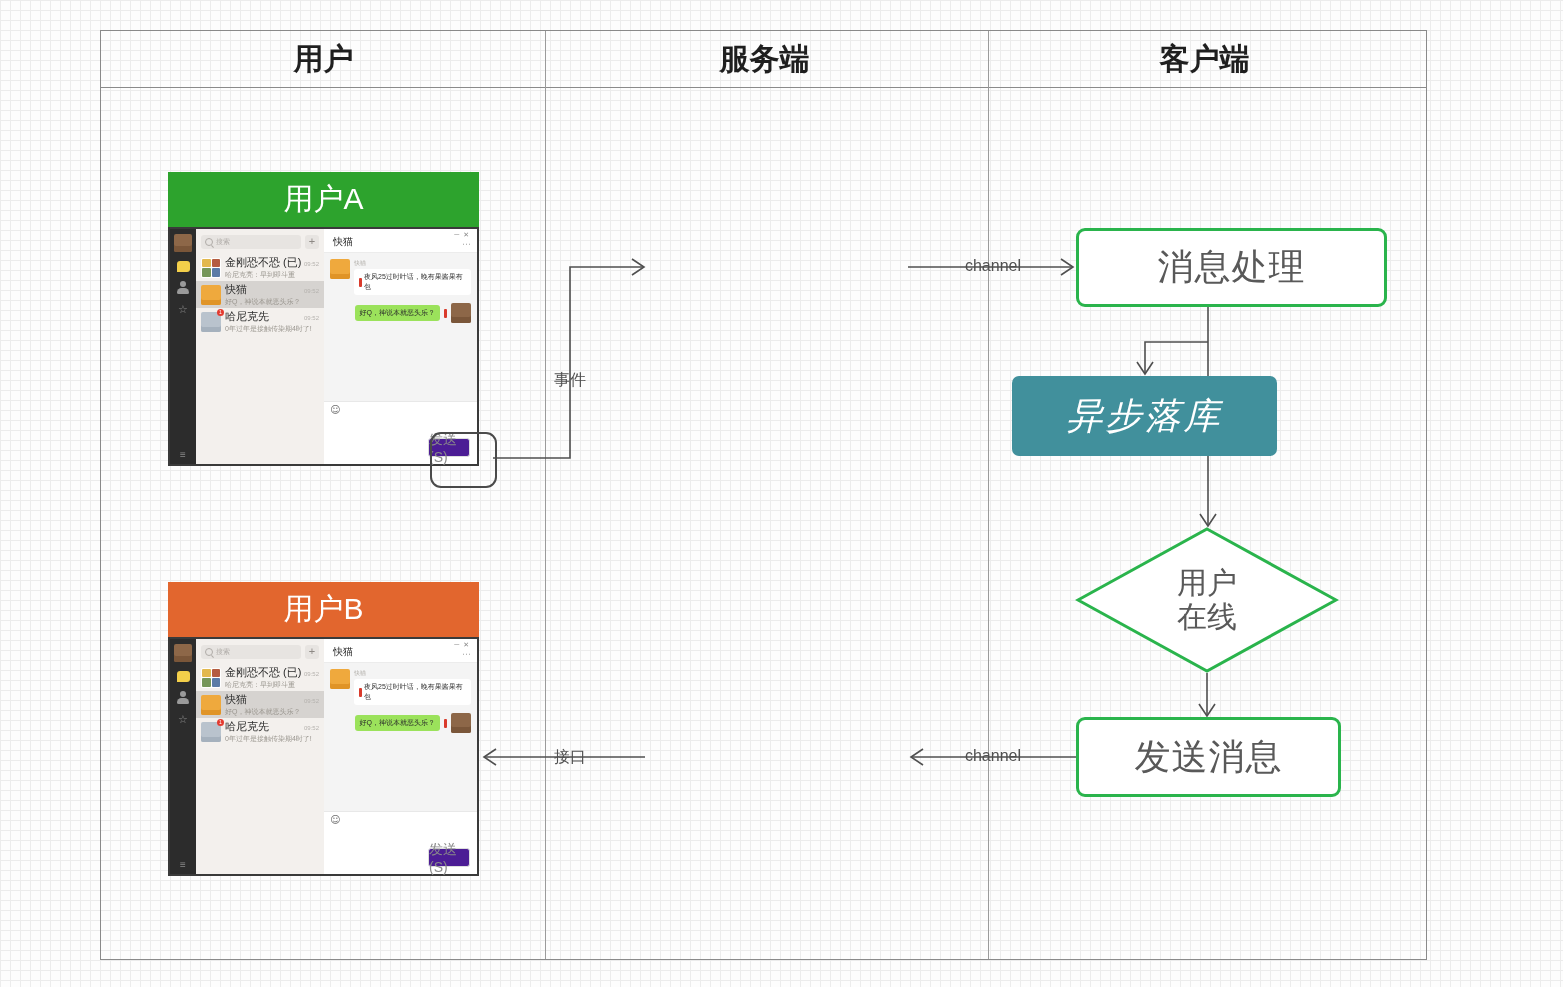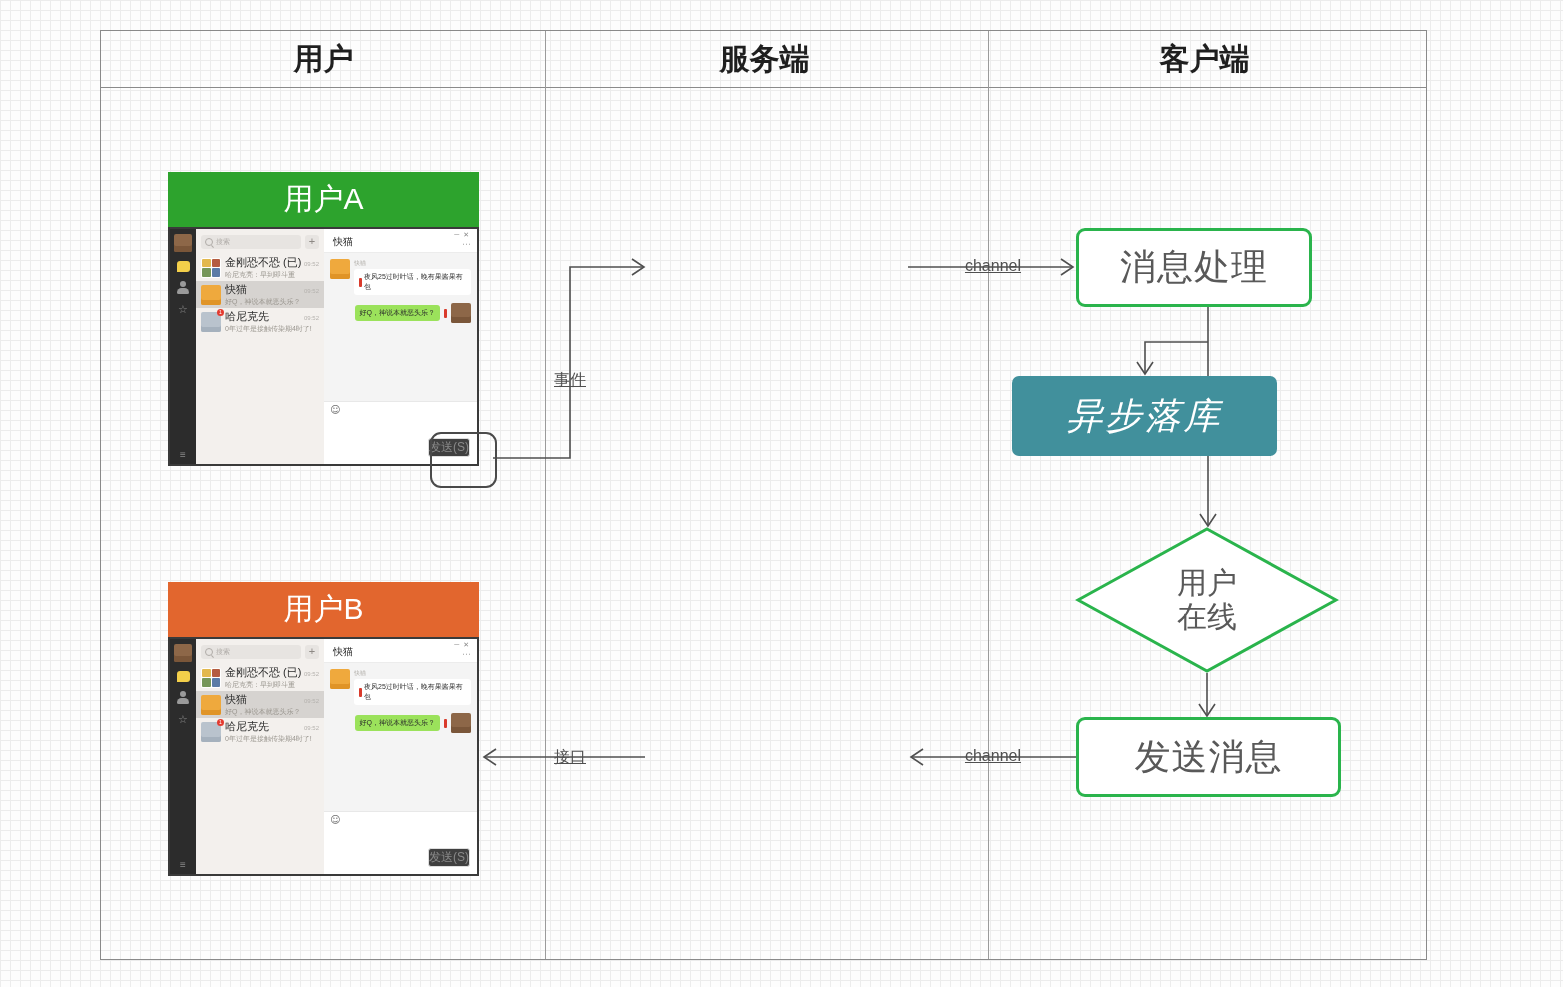--- a/index.html
+++ b/index.html
@@ -20,31 +20,31 @@
   
   svg.wires{position:absolute;left:0;top:0;z-index:1;pointer-events:none;}
 
   
   .node{position:absolute;background:#fff;border-radius:9px;display:flex;align-items:center;justify-content:center;
         font-size:36px;color:#595959;z-index:2;box-sizing:border-box;letter-spacing:1px;}
   .node.green{border:3px solid #2ab44c;}
   .node.orange{border:3px solid #e7702f;}
   .node.teal{background:#41909c;border:none;color:#fff;font-family:"DejaVu Serif", serif;letter-spacing:3px;font-style:italic;}
   .n-send{left:648px;top:229px;width:260px;height:77px;}
-  .n-process{left:1076px;top:228px;width:236px;height:79px;}
+  .n-process{left:1076px;top:228px;width:311px;height:79px;}
   .n-persist{left:1012px;top:376px;width:265px;height:80px;border-radius:7px;}
   .n-forward{left:1076px;top:717px;width:265px;height:80px;}
   .n-receive{left:645px;top:717px;width:263px;height:80px;}
 
   .diamond-wrap{position:absolute;left:1075px;top:527px;width:264px;height:146px;z-index:2;}
   .diamond-label{position:absolute;inset:0;display:flex;flex-direction:column;align-items:center;justify-content:center;
                  font-size:30px;color:#595959;line-height:1.15;z-index:3;}
 
   
-  .edge-label{position:absolute;z-index:3;text-align:center;color:#4f4f4f;font-size:16px;text-decoration:underline;}
+  .edge-label{position:absolute;z-index:3;text-align:center;color:#4f4f4f;font-size:16px;}
   .lbl-event{left:540px;top:370px;width:60px;}
   .lbl-channel-top{left:950px;top:257px;width:86px;}
   .lbl-channel-bottom{left:950px;top:747px;width:86px;}
   .lbl-interface{left:542px;top:747px;width:56px;}
 
   
   .user-bar{position:absolute;left:168px;width:311px;height:55px;display:flex;align-items:center;justify-content:center;
             color:#fff;font-size:30px;z-index:2;}
   .bar-a{top:172px;background:#2da32d;}
   .bar-b{top:582px;background:#e2662e;}
@@ -92,22 +92,22 @@
   .row-in{display:flex;gap:4px;align-items:flex-start;}
   .msg-avatar{width:20px;height:20px;border-radius:2px;flex:0 0 auto;}
   .msg-col{display:flex;flex-direction:column;gap:1px;min-width:0;}
   .msg-sender{font-size:6px;color:#b3b0ab;}
   .bubble-in{background:#fff;border-radius:3px;padding:3px 5px;font-size:7px;color:#333;display:flex;align-items:center;gap:2px;max-width:150px;}
   .fail-mark{display:inline-block;width:3px;height:9px;background:#d93a2b;border-radius:1px;flex:0 0 auto;}
   .row-out{display:flex;gap:4px;align-items:center;justify-content:flex-end;margin-top:8px;}
   .bubble-out{background:#9be25b;border-radius:3px;padding:3px 5px;font-size:7px;color:#2a2a2a;max-width:140px;}
   .mw-input{height:62px;background:#fff;border-top:1px solid #e8e8e8;position:relative;}
   .mw-emoji{position:absolute;left:6px;top:3px;font-size:10px;color:#6b6b6b;line-height:1;font-family:"DejaVu Sans", sans-serif;}
-  .mw-send-btn{position:absolute;right:7px;bottom:7px;width:40px;height:17px;background:#404040;border:1px solid #dedede;border-radius:3px;
-               font-size:12px;color:#8a8a8a;display:flex;align-items:center;justify-content:center;}
+  .mw-send-btn{position:absolute;right:7px;bottom:7px;width:40px;height:17px;background:#4c1d95;border:1px solid #dedede;border-radius:3px;
+               font-size:14px;color:#8a8a8a;display:flex;align-items:center;justify-content:center;}
 
   
   .highlight-ring{position:absolute;left:430px;top:432px;width:63px;height:52px;border:2px solid #4a4a4a;border-radius:11px;z-index:5;background:transparent;}
 </style>
 </head>
 <body>
 
 <div class="canvas">
 
   <div class="lane-table">

